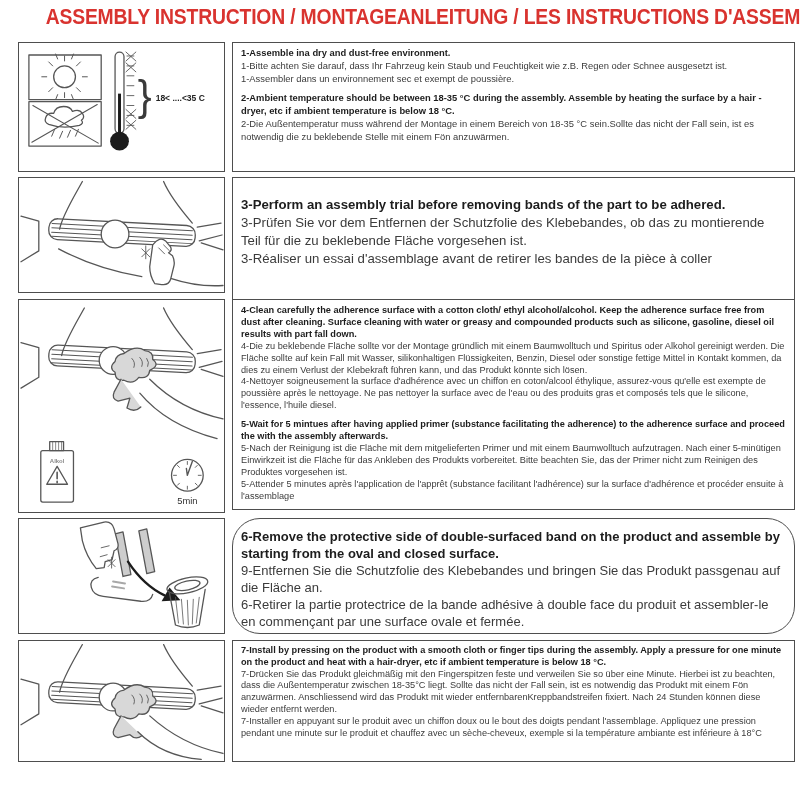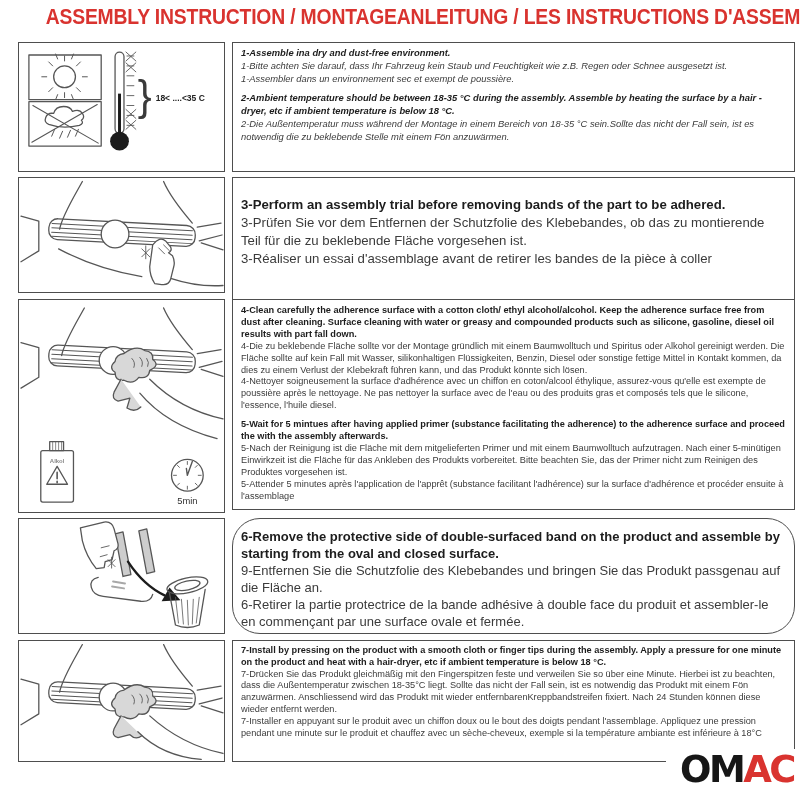--- a/index.html
+++ b/index.html
@@ -7,21 +7,21 @@
         font-family:"Liberation Sans",sans-serif;color:#3b3b3b;}
   .header{position:absolute;top:5px;left:0;width:800px;text-align:center;}
   .header span{display:inline-block;font-weight:bold;font-size:21.5px;color:#d9332f;
         transform:scaleX(.9);transform-origin:center;white-space:nowrap;letter-spacing:-.2px;}
   .box{position:absolute;box-sizing:border-box;border:1.6px solid #4e4e4e;background:#fff;}
   .illus{left:18px;width:207px;}
   .tbox{left:232px;width:563px;padding:4px 8px 2px 8px;overflow:hidden;}
   .en{font-weight:bold;color:#1d1d1d;}
   .sec{margin-bottom:7px;}
   .sec:last-child{margin-bottom:0;}
-  .t-a{font-size:9.4px;line-height:12.8px;font-style:italic;}
+  .t-a{font-size:9.4px;line-height:12.8px;}
   .t-b{font-size:13.2px;line-height:18px;padding-top:18px;}
   .t-c{font-size:9.2px;line-height:11.9px;padding-top:5px;}
   .t-d{font-size:13px;line-height:17px;padding-top:9px;border-radius:28px;}
   .t-e{font-size:9.2px;line-height:11.8px;padding-top:4px;}
   .illus svg{display:block;width:100%;height:100%;}
   .logo{position:absolute;right:4px;top:749px;z-index:3;background:#fff;
         padding:2px 2px 4px 14px;font-family:"DejaVu Sans",sans-serif;font-weight:bold;
         font-size:37px;letter-spacing:-2.5px;line-height:1;}
   .logo .blk{color:#161616;}
   .logo .red{color:#d9332f;}
@@ -221,17 +221,14 @@
     </svg>
   </div>
   <div class="box tbox t-e" style="top:640px;height:122px">
     <div class="sec">
       <div class="en">7-Install by pressing on the product with a smooth cloth or finger tips during the assembly. Apply a pressure for one minute on the product and heat with a hair-dryer, etc if ambient temperature is below 18 °C.</div>
       <div>7-Drücken Sie das Produkt gleichmäßig mit den Fingerspitzen feste und verweilen Sie so über eine Minute. Hierbei ist zu beachten, dass die Außentemperatur zwischen 18-35°C liegt. Sollte das nicht der Fall sein, ist es notwendig das Produkt mit einem Fön anzuwärmen. Anschliessend wird das Produkt mit wieder entfernbarenKreppbandstreifen fixiert. Nach 24 Stunden können diese wieder entfernt werden.</div>
       <div>7-Installer en appuyant sur le produit avec un chiffon doux ou le bout des doigts pendant l'assemblage. Appliquez une pression pendant une minute sur le produit et chauffez avec un sèche-cheveux, exemple si la température ambiante est inférieure à 18°C</div>
     </div>
   </div>
 
-  <div class="logo">
-    <span class="blk">OM</span><span class="red">AC</span>
-  </div>
 
 </div>
 
 </body></html>

